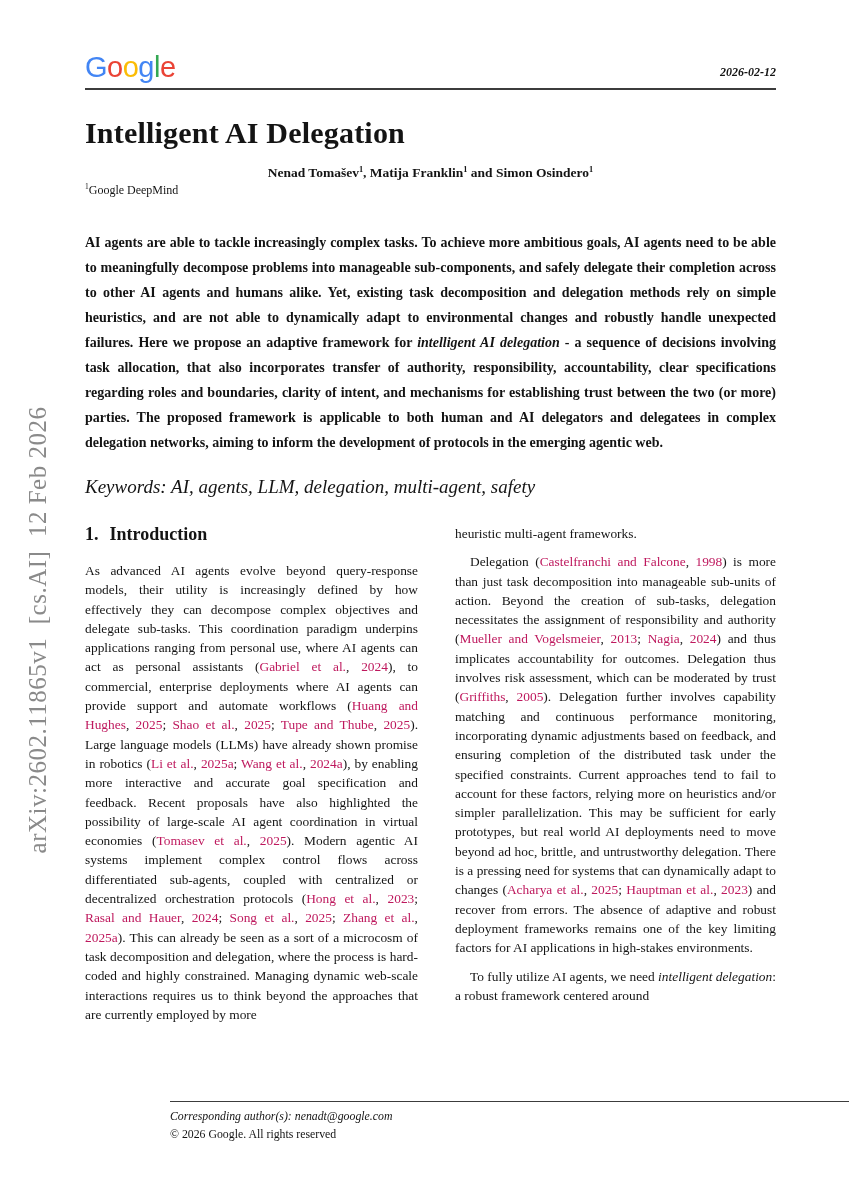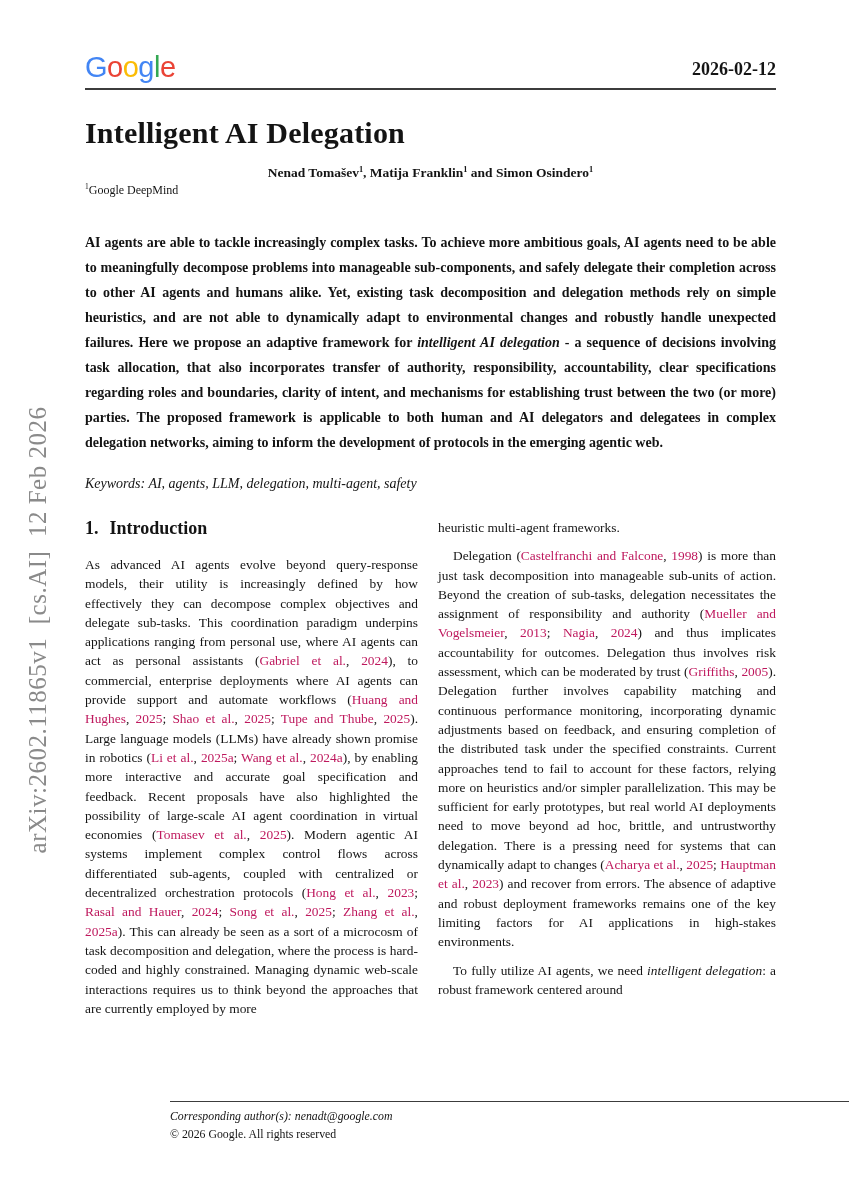--- a/index.html
+++ b/index.html
@@ -10,30 +10,30 @@
   
   .arxiv-sidebar {
     position:absolute; left:-242px; top:615px; width:560px; height:30px;
     line-height:30px; text-align:center; white-space:nowrap;
     transform:rotate(-90deg); transform-origin:center center;
     font-size:25px; color:#8a8a8a; letter-spacing:0.5px;
   }
   .content { position:absolute; left:85px; top:0; width:691px; }
   .header-row { display:flex; justify-content:space-between; align-items:flex-end; padding-top:53px;text-align:center; }
   .logo { font-family:"Liberation Sans", sans-serif; font-size:29px; font-weight:500; letter-spacing:-0.5px; line-height:1; }
-  .date { font-size:18px; font-weight:700; padding-bottom:2px; }
+  .date { font-size:12px; font-weight:700; font-style:italic; padding-bottom:2px; }
   .header-rule { border:none; border-top:2px solid #3c3c3c; margin:6px 0 0 0; }
   .title { font-size:30px; font-weight:700; margin:26px 0 0 0; letter-spacing:0.2px; }
   .authors { margin-top:15px; font-size:13.5px; font-weight:700;text-align:center; }
   .affiliation { margin-top:2px; font-size:12px; }
   sup.seg-sup { font-size:0.62em; line-height:0; }
   .abstract { margin:32px 0 0 0; font-size:14px; font-weight:700; line-height:25px; text-align:justify; }
-  .keywords { margin:21px 0 0 0; font-size:14px; font-style:italic; }
+  .keywords { margin:21px 0 0 0; font-size:19px; font-style:italic; }
   .columns { display:flex; margin-top:26px; align-items:flex-start; }
-  .col-left { width:333px; margin-right:20px; }
+  .col-left { width:333px; margin-right:37px; }
   .col-right { flex:1; }
   .section-heading { font-size:18px; font-weight:700; margin:0 0 16px 0; }
   .sec-num { margin-right:11px; }
   .para { font-size:13.4px; line-height:19.3px; text-align:justify; margin:0; hyphens:auto; -webkit-hyphens:auto; }
   .para + .para { margin-top:9px; }
   .indent { text-indent:15px; }
   .seg-l { color:#be185d; }
   .seg-i { font-style:italic; }
   .footer { position:absolute; left:85px; top:1101px; width:691px; }
   .footer-rule { border:none; border-top:1.6px solid #3c3c3c; margin:0 0 7px 0; }

